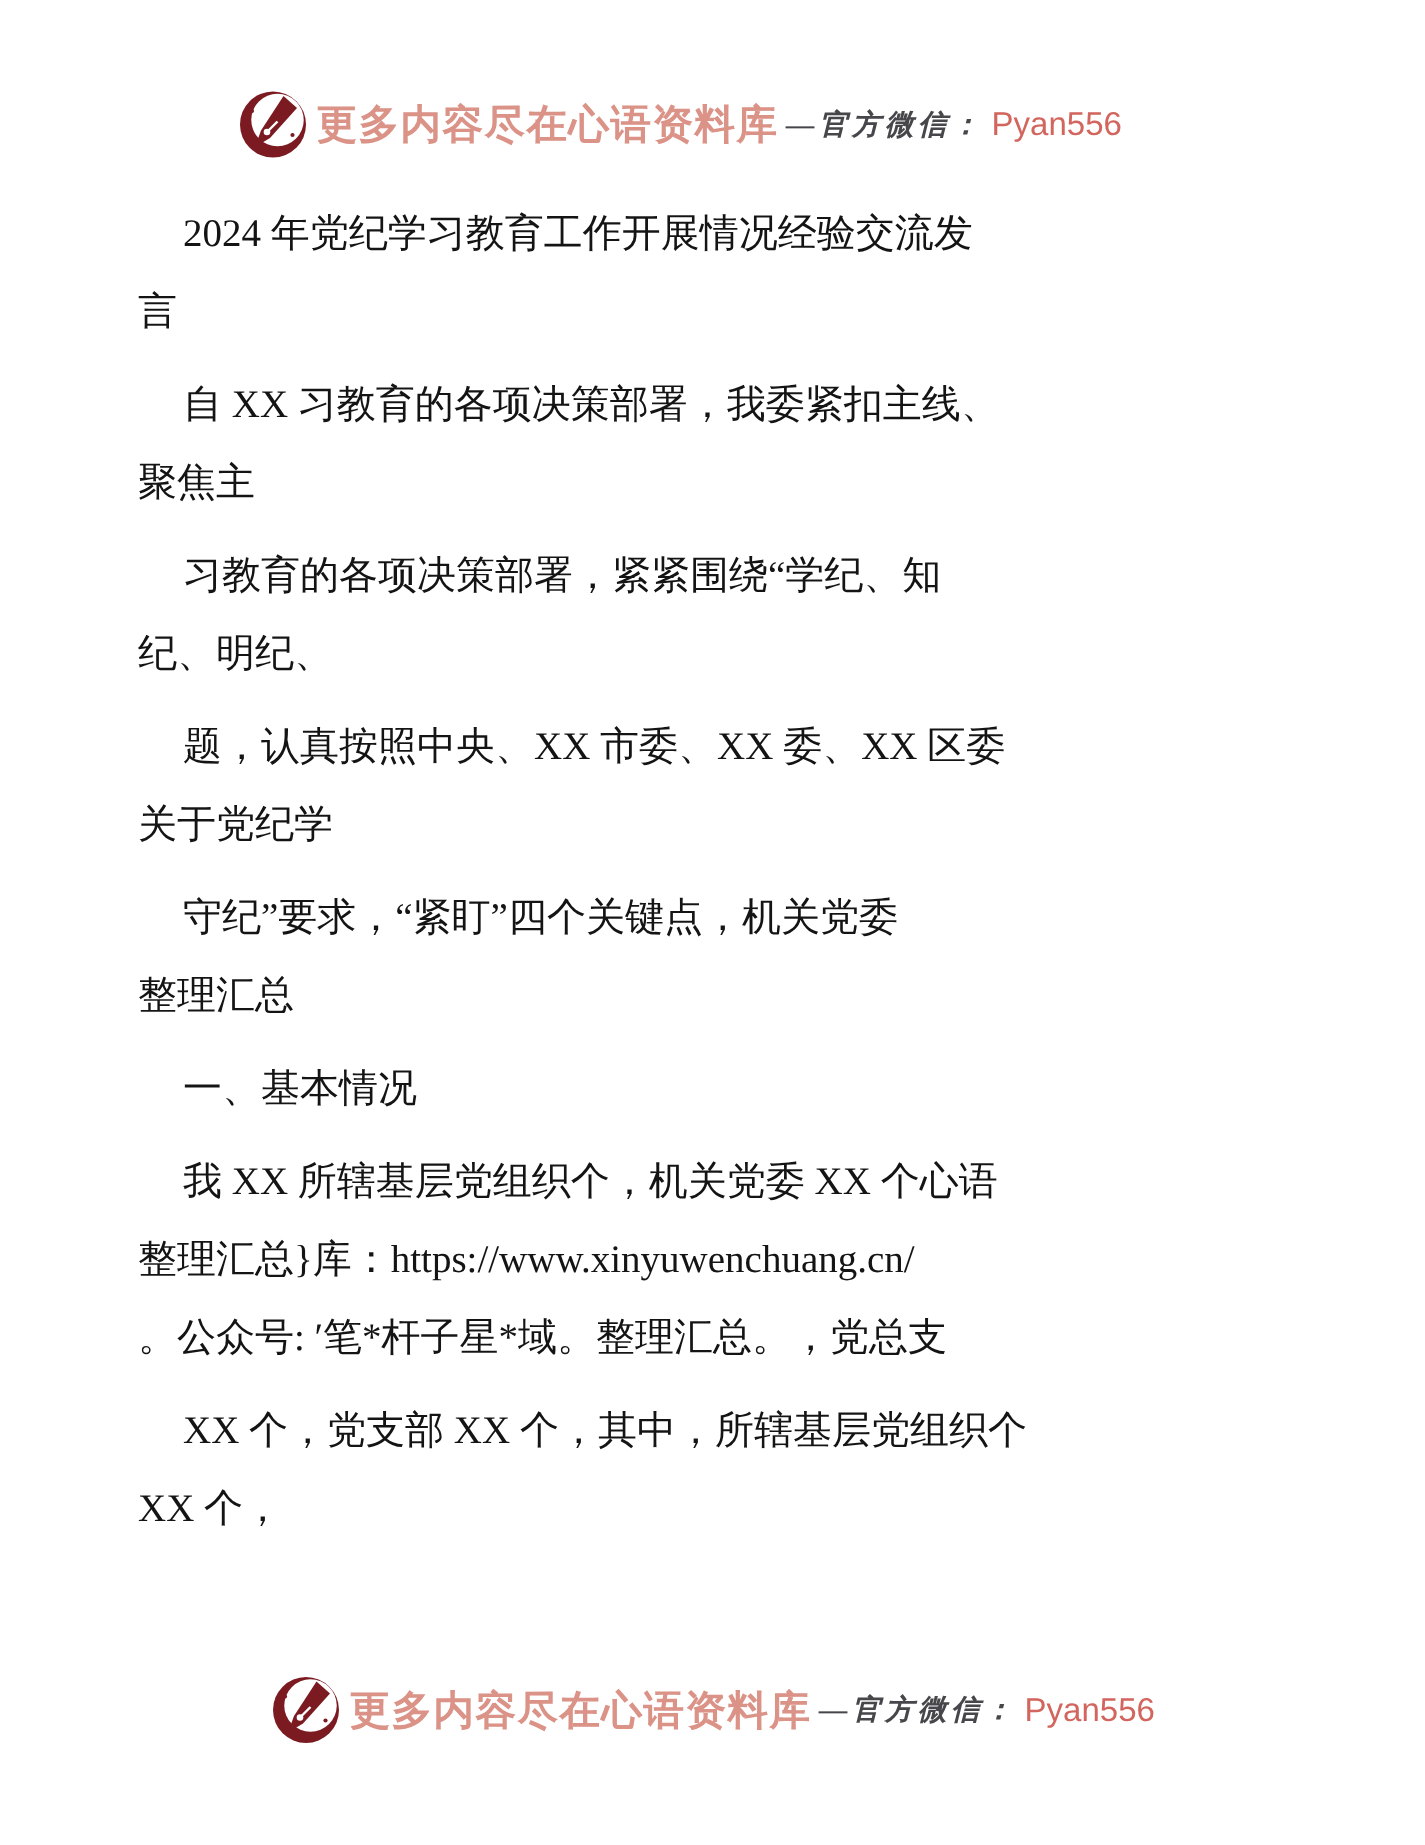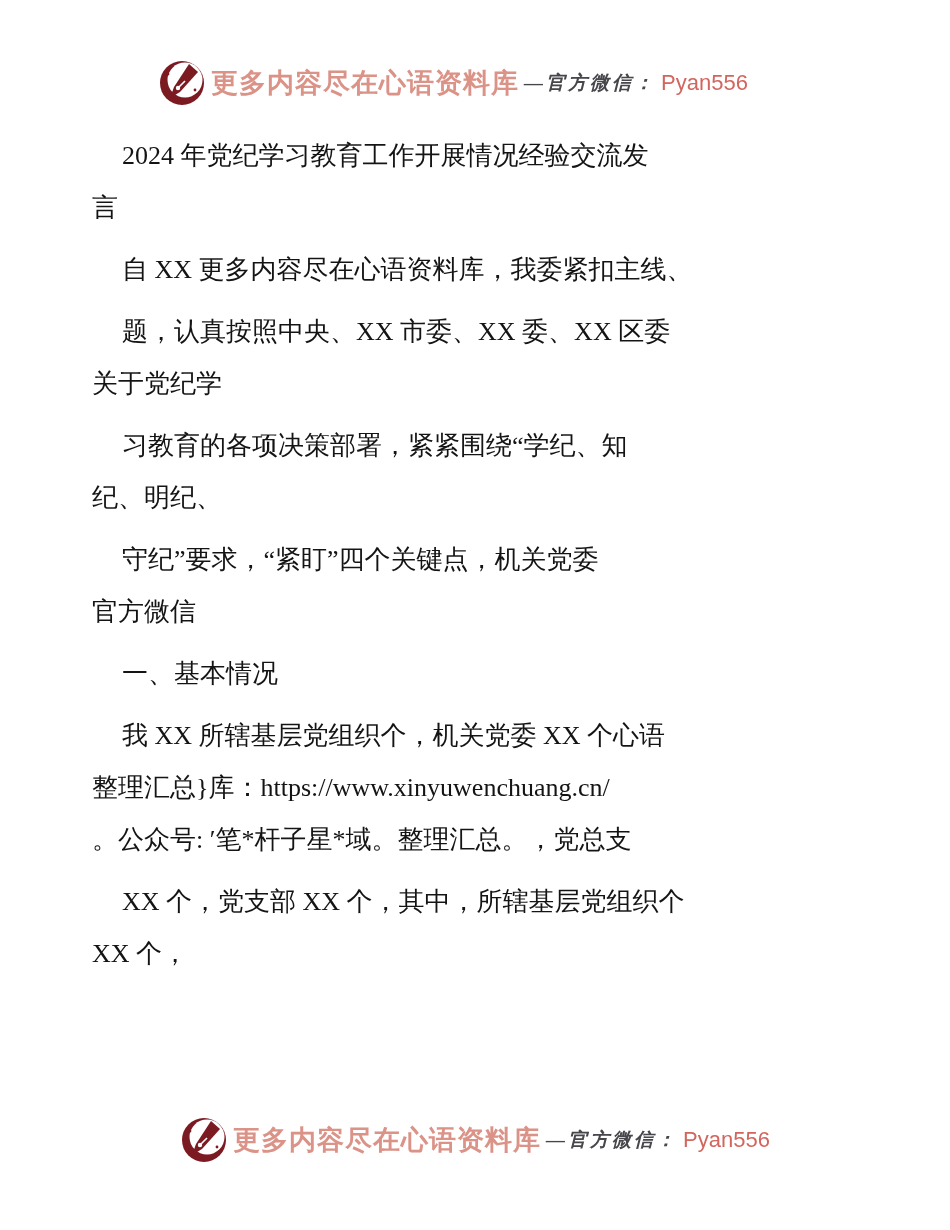--- a/index.html
+++ b/index.html
@@ -100,33 +100,34 @@
     <span class="wm-gray">—官方微信：</span>
     <span class="wm-id">Pyan556</span>
   </div>
 
   <div class="doc" id="doc-body">
       <div class="para">
         <div class="line indent">2024 年党纪学习教育工作开展情况经验交流发</div>
         <div class="line">言</div>
       </div>
       <div class="para">
-        <div class="line indent">自 XX 更多内容尽在心语资料库，我委紧扣主线、</div>
+        <div class="line indent">自 XX 习教育的各项决策部署，我委紧扣主线、</div>
+        <div class="line">聚焦主</div>
+      </div>
+      <div class="para">
+        <div class="line indent">习教育的各项决策部署，紧紧围绕“学纪、知</div>
+        <div class="line">纪、明纪、</div>
       </div>
       <div class="para">
         <div class="line indent">题，认真按照中央、XX 市委、XX 委、XX 区委</div>
         <div class="line">关于党纪学</div>
       </div>
       <div class="para">
-        <div class="line indent">习教育的各项决策部署，紧紧围绕“学纪、知</div>
-        <div class="line">纪、明纪、</div>
-      </div>
-      <div class="para">
         <div class="line indent">守纪”要求，“紧盯”四个关键点，机关党委</div>
-        <div class="line">官方微信</div>
+        <div class="line">整理汇总</div>
       </div>
       <div class="para">
         <div class="line indent">一、基本情况</div>
       </div>
       <div class="para">
         <div class="line indent">我 XX 所辖基层党组织个，机关党委 XX 个心语</div>
         <div class="line">整理汇总}库：https://www.xinyuwenchuang.cn/</div>
         <div class="line">。公众号: ′笔*杆子星*域。整理汇总。，党总支</div>
       </div>
       <div class="para">

